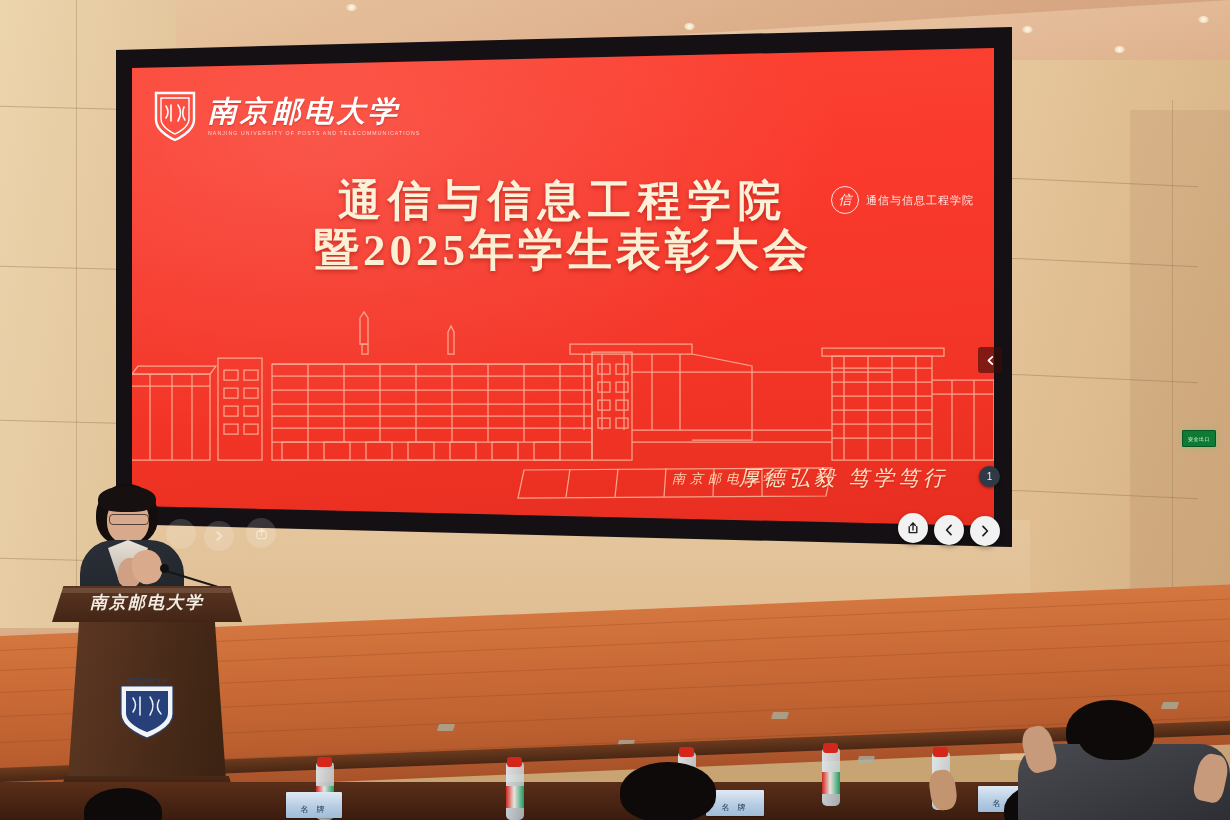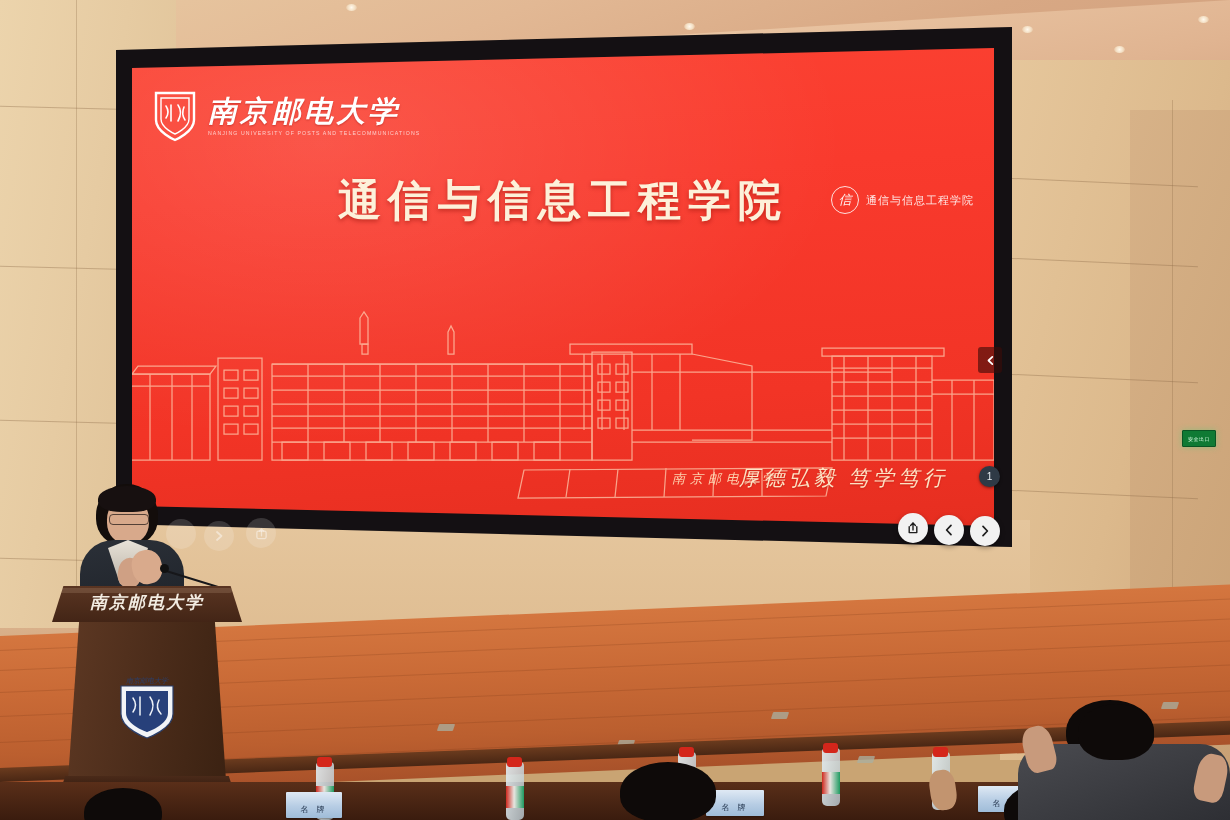--- a/index.html
+++ b/index.html
@@ -219,20 +219,21 @@
       </div>
     </div>
 
     <div class="college-mark">
       <div class="college-seal">信</div>
       <div class="college-name">通信与信息工程学院</div>
     </div>
 
     <div class="headline">
       <div class="hl1">通信与信息工程学院</div>
+      <div class="hl3">暨2025年学生表彰大会</div>
     </div>
 
     <div class="building">
       <svg width="862" height="190" viewBox="0 0 862 190">
         <g fill="none" stroke="#ffd9bb" stroke-width="1.25" opacity="0.95">
 
           <path d="M0 64 H78 V150 H0"></path>
           <path d="M0 76 H78 M18 64 V150 M40 64 V150 M60 64 V150"></path>
           <path d="M6 56 H84 L78 64 H0 Z"></path>
 

